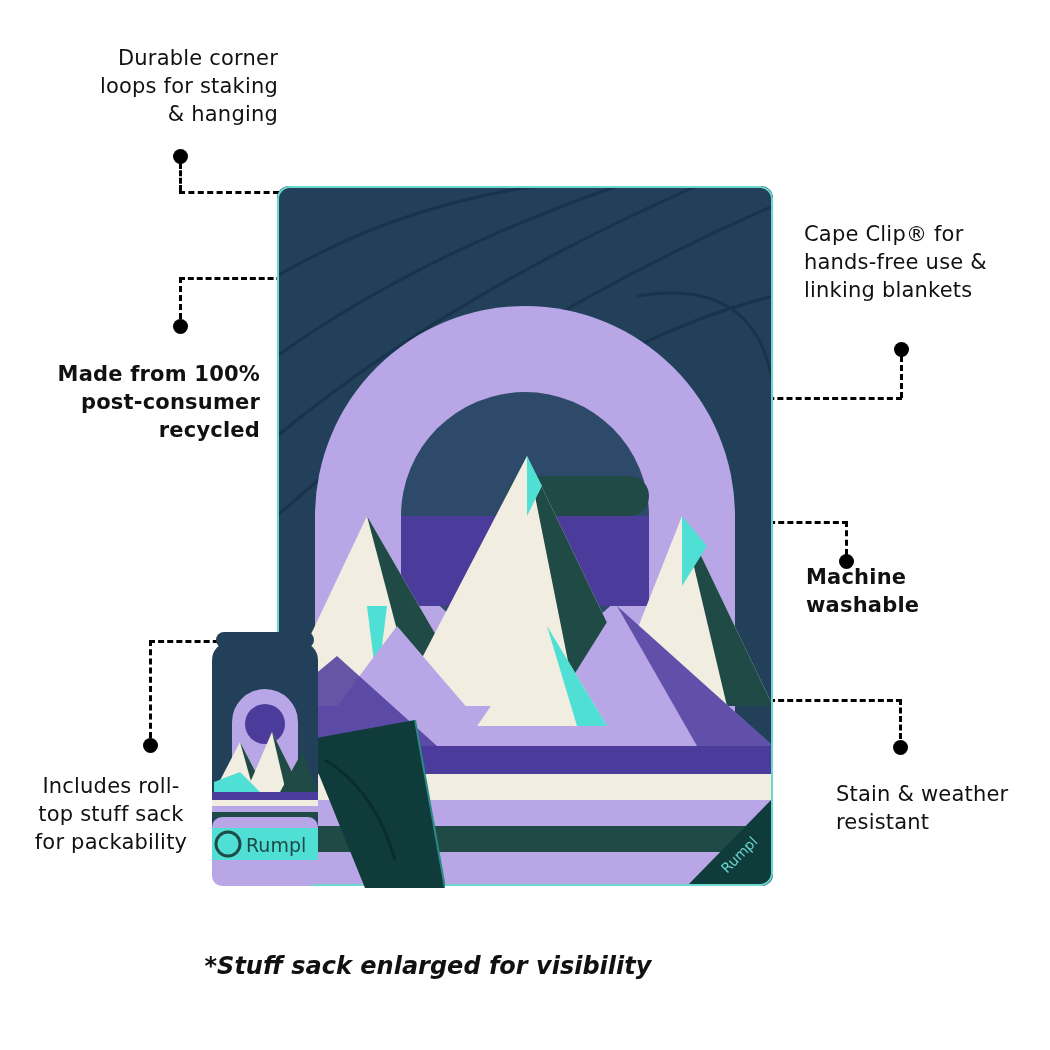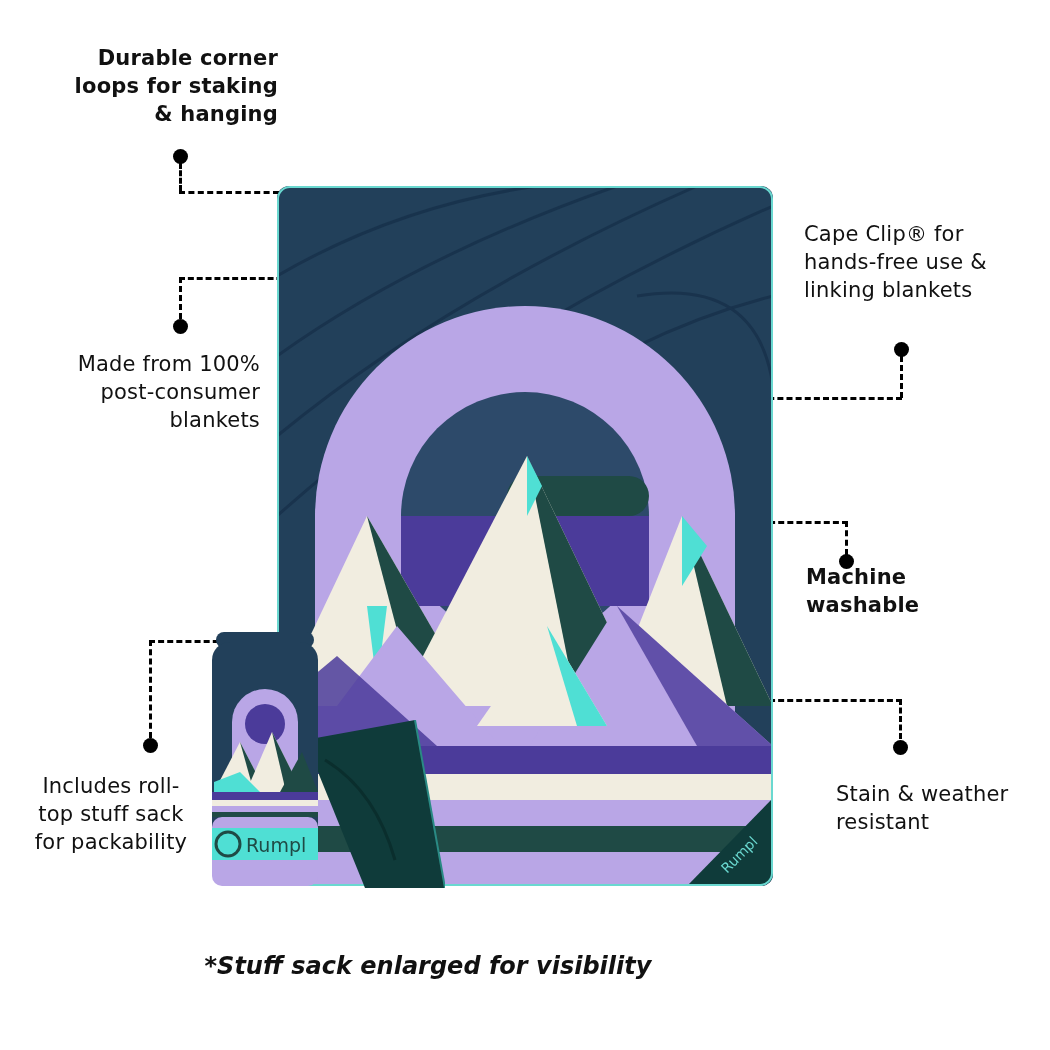--- a/index.html
+++ b/index.html
@@ -10,36 +10,36 @@
   .dot { position: absolute; width: 15px; height: 15px; border-radius: 50%; background: #000; }
   .hd { position: absolute; height: 0; border-top: 3px dashed #000; }
   .vd { position: absolute; width: 0; border-left: 3px dashed #000; }
   .footnote { position: absolute; left: 0; width: 856px; top: 952px; text-align: center; font-size: 24px; font-weight: bold; font-style: italic; color: #111; }
   #blanket { position: absolute; left: 277px; top: 186px; width: 496px; height: 700px; }
   #sack { position: absolute; left: 210px; top: 632px; width: 110px; height: 256px; }
 </style>
 </head>
 <body>
 
-<div class="label right" style="left:60px; top:44px; width:218px;font-weight:bold;">
+<div class="label right" style="left:60px; top:44px; width:218px;">
   <span class="ln">Durable corner</span>
   <span class="ln">loops for staking</span>
   <span class="ln">&amp; hanging</span>
 </div>
 <div class="dot" style="left:173px; top:149px;"></div>
 <div class="vd" style="left:179px; top:163px; height:28px;"></div>
 <div class="hd" style="left:179px; top:191px; width:100px;"></div>
 
 <div class="hd" style="left:179px; top:277px; width:130px;"></div>
 <div class="vd" style="left:179px; top:277px; height:42px;"></div>
 <div class="dot" style="left:173px; top:319px;"></div>
-<div class="label right" style="left:40px; top:350px; width:220px;">
+<div class="label right" style="left:40px; top:360px; width:220px;font-weight:bold;">
   <span class="ln">Made from 100%</span>
   <span class="ln">post-consumer</span>
-  <span class="ln">blankets</span>
+  <span class="ln">recycled</span>
 </div>
 
 <div class="hd" style="left:149px; top:640px; width:88px;"></div>
 <div class="vd" style="left:149px; top:640px; height:98px;"></div>
 <div class="dot" style="left:143px; top:738px;"></div>
 <div class="label right" style="left:20px; top:772px; width:182px;text-align:center;">
   <span class="ln">Includes roll-</span>
   <span class="ln">top stuff sack</span>
   <span class="ln">for packability</span>
 </div>

